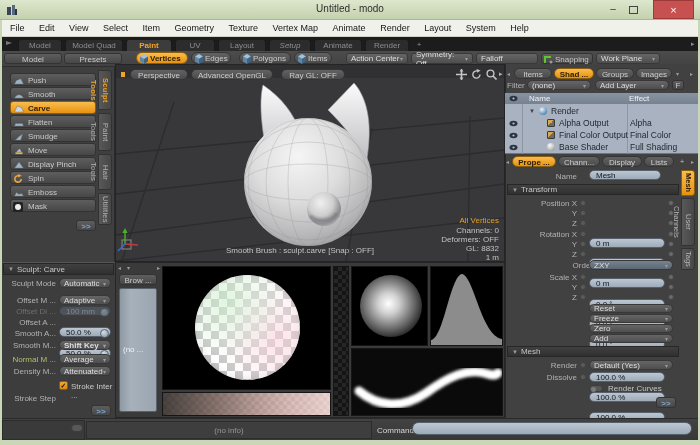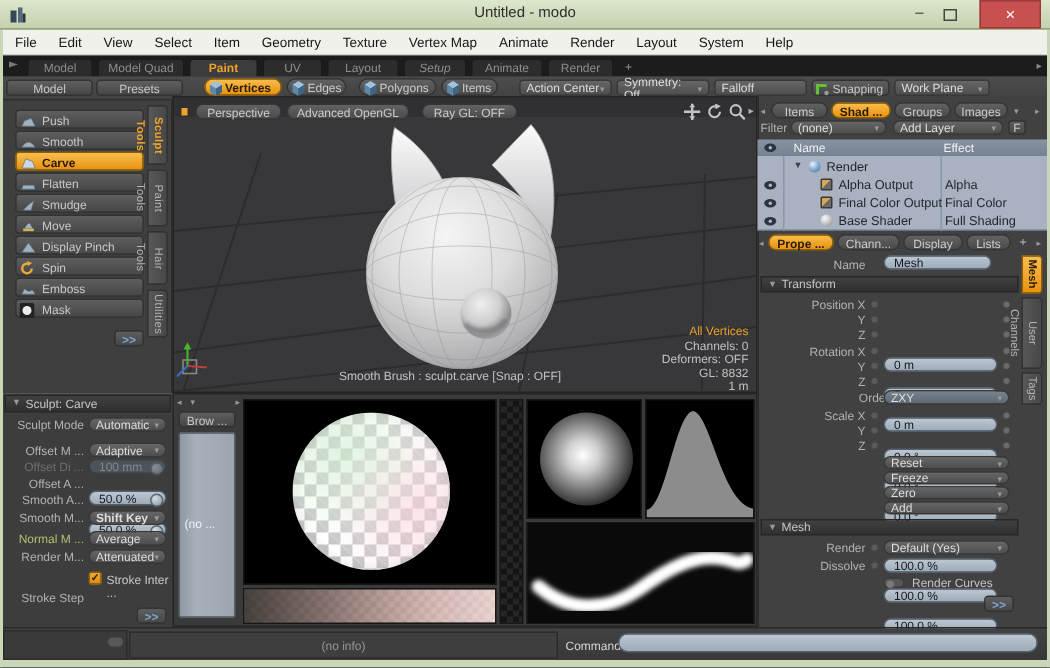--- a/index.html
+++ b/index.html
@@ -267,21 +267,21 @@
       <span>Shift Key</span>
       <span class="caret">▾</span>
     </div>
 
   <div class="a lbl olive" style="left:2px;top:355px;width:54px;">Normal M ...</div>
   <div class="a dd" style="left:59px;top:354px;width:52px;height:10px;">
       <span>Average</span>
       <span class="caret">▾</span>
     </div>
 
-  <div class="a lbl" style="left:2px;top:367px;width:54px;">Render M...</div>
+  <div class="a lbl" style="left:2px;top:367px;width:54px;">Density M...</div>
   <div class="a dd" style="left:59px;top:366px;width:52px;height:10px;">
       <span>Attenuated</span>
       <span class="caret">▾</span>
     </div>
 
   <div class="a" style="left:59px;top:381px;width:9px;height:9px;background:linear-gradient(#f2a83a,#dd8a10);border:1px solid #8a5e0c;border-radius:2px;color:#2a1c05;text-align:center;line-height:8px;font-size:7px;font-weight:bold;">✓</div>
   <div class="a" style="left:71px;top:382px;width:44px;color:#c8c8c8;">Stroke Inter ...</div>
 
   <div class="a lbl" style="left:2px;top:394px;width:54px;">Stroke Step</div>
   <div class="a num" style="left:59px;top:393px;width:52px;height:10px;line-height:9px;"><span>8.0 %</span><span class="knob"></span></div>

